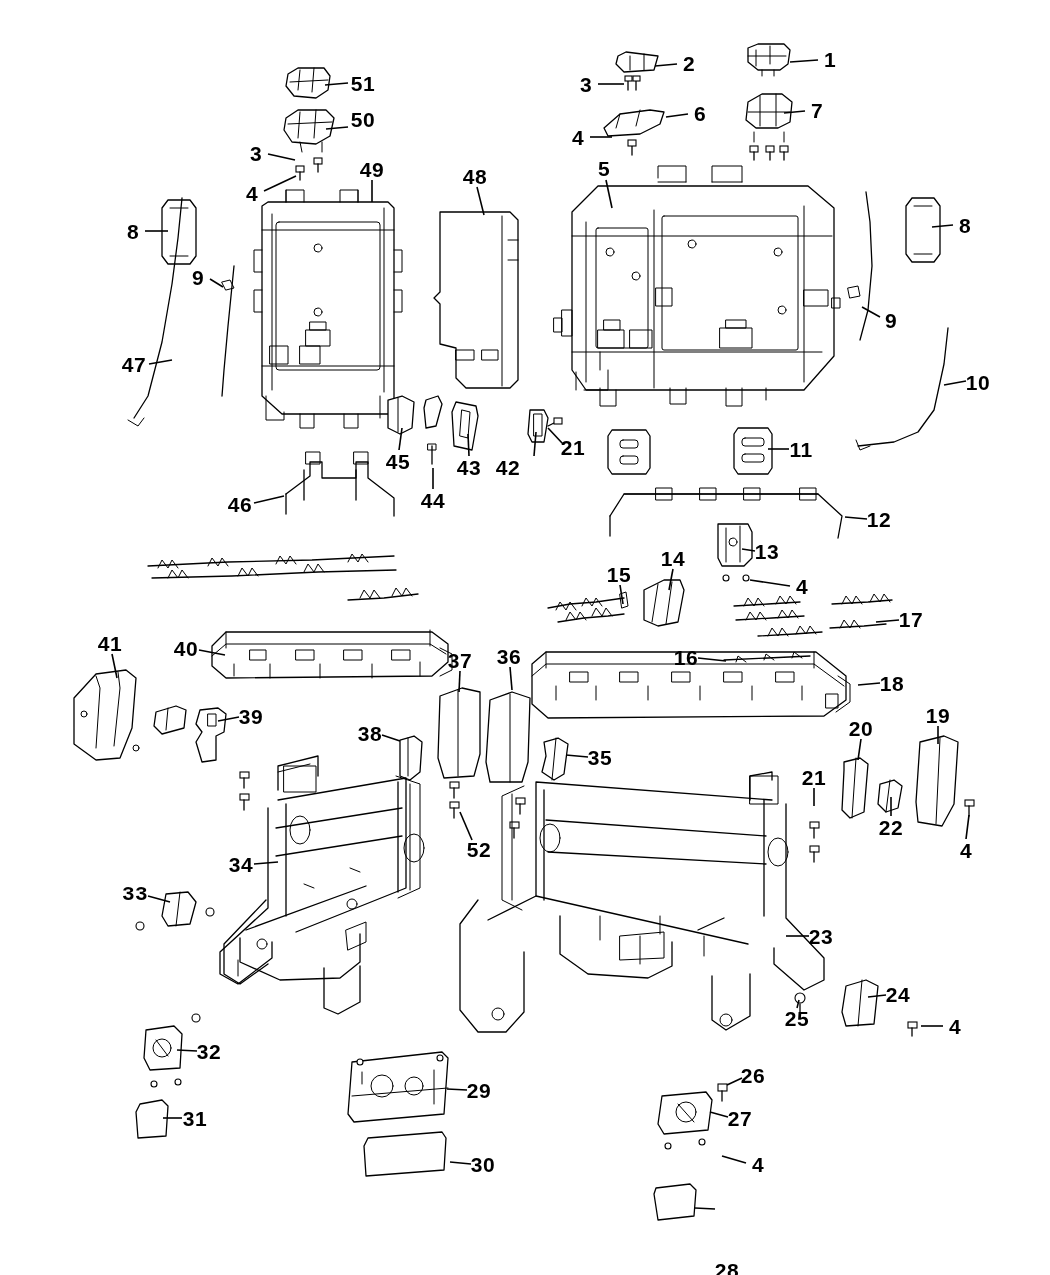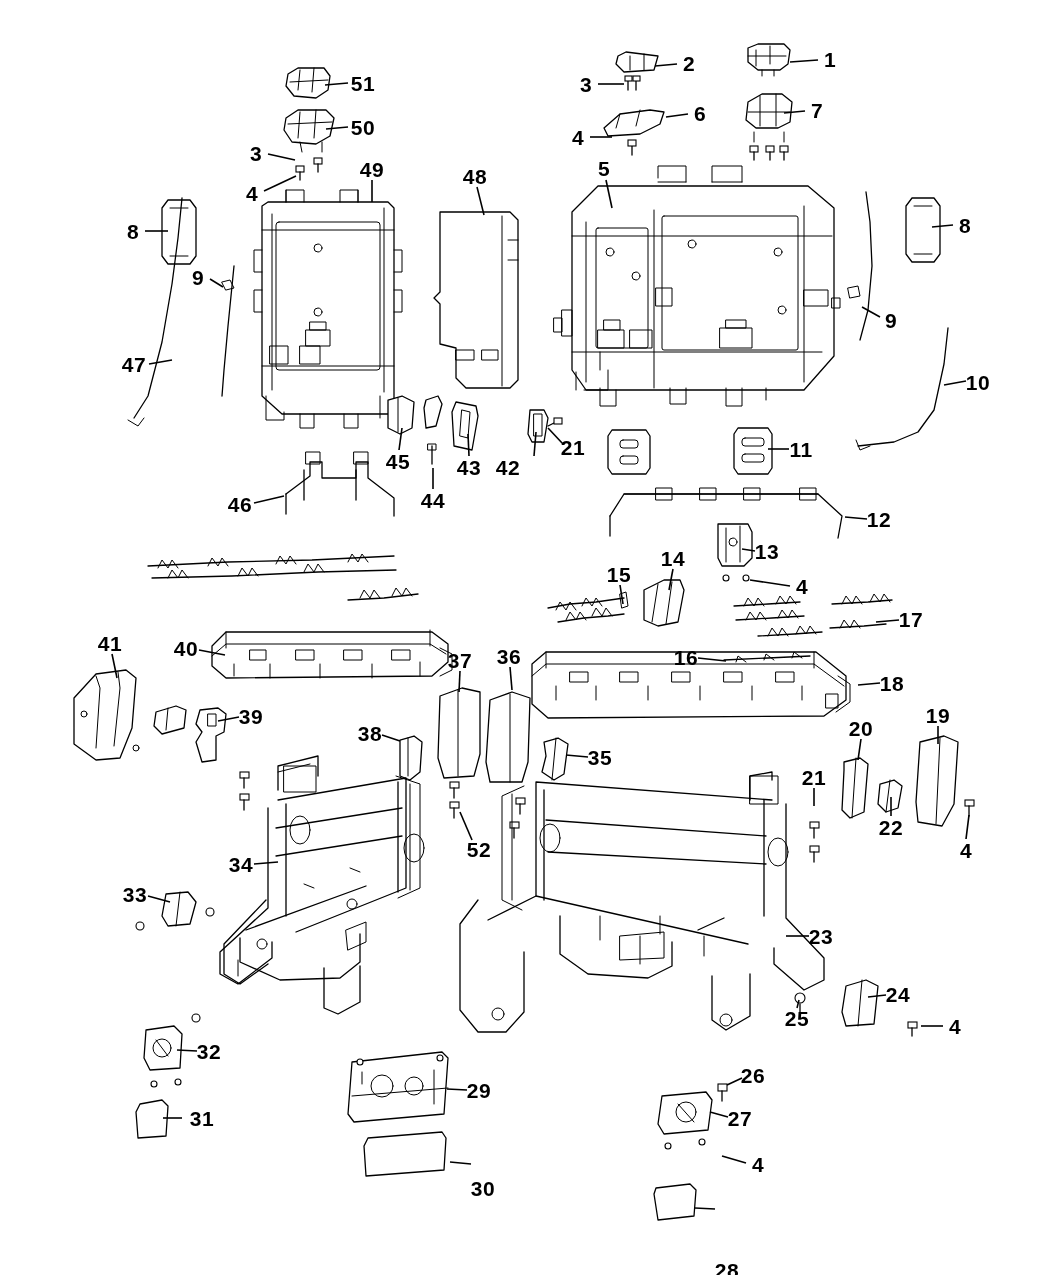--- a/index.html
+++ b/index.html
@@ -583,21 +583,21 @@
   </svg>
 
   <div id="callout-layer">
       <div class="callout" style="left: 830px; top: 59px;">1</div>
       <div class="callout" style="left: 689px; top: 63px;">2</div>
       <div class="callout" style="left: 586px; top: 84px;">3</div>
       <div class="callout" style="left: 700px; top: 113px;">6</div>
       <div class="callout" style="left: 817px; top: 110px;">7</div>
       <div class="callout" style="left: 578px; top: 137px;">4</div>
       <div class="callout" style="left: 363px; top: 83px;">51</div>
-      <div class="callout" style="left: 363px; top: 127px;">50</div>
+      <div class="callout" style="left: 363px; top: 119px;">50</div>
       <div class="callout" style="left: 256px; top: 153px;">3</div>
       <div class="callout" style="left: 252px; top: 193px;">4</div>
       <div class="callout" style="left: 372px; top: 169px;">49</div>
       <div class="callout" style="left: 475px; top: 176px;">48</div>
       <div class="callout" style="left: 604px; top: 168px;">5</div>
       <div class="callout" style="left: 133px; top: 231px;">8</div>
       <div class="callout" style="left: 965px; top: 225px;">8</div>
       <div class="callout" style="left: 198px; top: 277px;">9</div>
       <div class="callout" style="left: 891px; top: 320px;">9</div>
       <div class="callout" style="left: 134px; top: 364px;">47</div>
@@ -624,28 +624,28 @@
       <div class="callout" style="left: 251px; top: 716px;">39</div>
       <div class="callout" style="left: 938px; top: 715px;">19</div>
       <div class="callout" style="left: 861px; top: 728px;">20</div>
       <div class="callout" style="left: 370px; top: 733px;">38</div>
       <div class="callout" style="left: 600px; top: 757px;">35</div>
       <div class="callout" style="left: 814px; top: 777px;">21</div>
       <div class="callout" style="left: 891px; top: 827px;">22</div>
       <div class="callout" style="left: 966px; top: 850px;">4</div>
       <div class="callout" style="left: 479px; top: 849px;">52</div>
       <div class="callout" style="left: 241px; top: 864px;">34</div>
-      <div class="callout" style="left: 135px; top: 894px;">33</div>
+      <div class="callout" style="left: 135px; top: 894px; font-family: Liberation Mono, monospace;">33</div>
       <div class="callout" style="left: 821px; top: 936px;">23</div>
       <div class="callout" style="left: 898px; top: 994px;">24</div>
       <div class="callout" style="left: 797px; top: 1018px;">25</div>
       <div class="callout" style="left: 955px; top: 1026px;">4</div>
       <div class="callout" style="left: 209px; top: 1051px;">32</div>
       <div class="callout" style="left: 479px; top: 1090px;">29</div>
       <div class="callout" style="left: 753px; top: 1075px; text-align: center;">26</div>
       <div class="callout" style="left: 740px; top: 1118px;">27</div>
-      <div class="callout" style="left: 202px; top: 1118px; text-align: right;">31</div>
+      <div class="callout" style="left: 195px; top: 1118px; text-align: right;">31</div>
       <div class="callout" style="left: 758px; top: 1164px;">4</div>
-      <div class="callout" style="left: 483px; top: 1164px; margin-top: 24px;">30</div>
+      <div class="callout" style="left: 483px; top: 1164px;">30</div>
       <div class="callout" style="left: 727px; top: 1270px; text-align: center;">28</div>
     </div>
 
 </div>
 
 </body></html>

